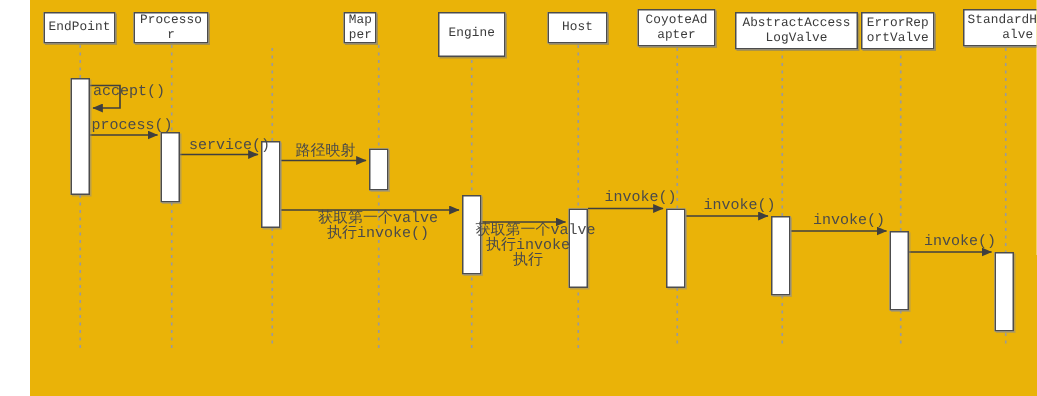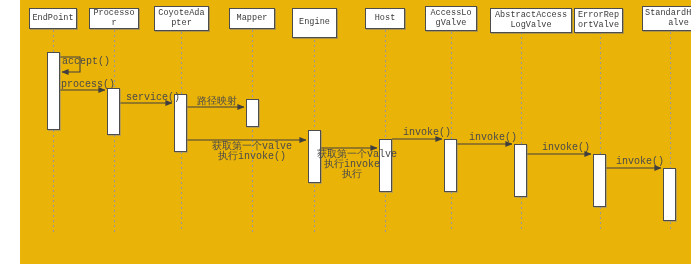--- a/index.html
+++ b/index.html
@@ -108,34 +108,31 @@
       <line x1="586" y1="168" x2="641" y2="168" marker-end="url(#arrowhead)"></line>
     </g>
   </svg>
 
   <div class="lifeline-box" style="left:9px;  top:8px;  width:48px; height:21px;">
     <span>EndPoint</span>
   </div>
   <div class="lifeline-box" style="left:69px; top:8px;  width:50px; height:21px;">
     <span>Processor</span>
   </div>
-  <div class="lifeline-box" style="left:134px;top:6px;  width:55px; height:25px;">
-    <span>CoyoteAdapter</span>
-  </div>
-  <div class="lifeline-box" style="left:209px;top:8px;  width:46px; height:21px;text-align:right;">
+  <div class="lifeline-box" style="left:209px;top:8px;  width:22px; height:21px;text-align:right;">
     <span>Mapper</span>
   </div>
   <div class="lifeline-box" style="left:272px;top:8px;  width:45px; height:30px;">
     <span>Engine</span>
   </div>
   <div class="lifeline-box" style="left:345px;top:8px;  width:40px; height:21px;">
     <span>Host</span>
   </div>
   <div class="lifeline-box" style="left:405px;top:6px;  width:52px; height:25px;">
-    <span>AccessLogValve</span>
+    <span>CoyoteAdapter</span>
   </div>
   <div class="lifeline-box" style="left:470px;top:8px;  width:82px; height:25px;">
     <span>AbstractAccessLogValve</span>
   </div>
   <div class="lifeline-box" style="left:554px;top:8px;  width:49px; height:25px;">
     <span>ErrorReportValve</span>
   </div>
   <div class="lifeline-box" style="left:622px;top:6px;  width:73px; height:25px;">
     <span>StandardHostValve</span>
   </div>

